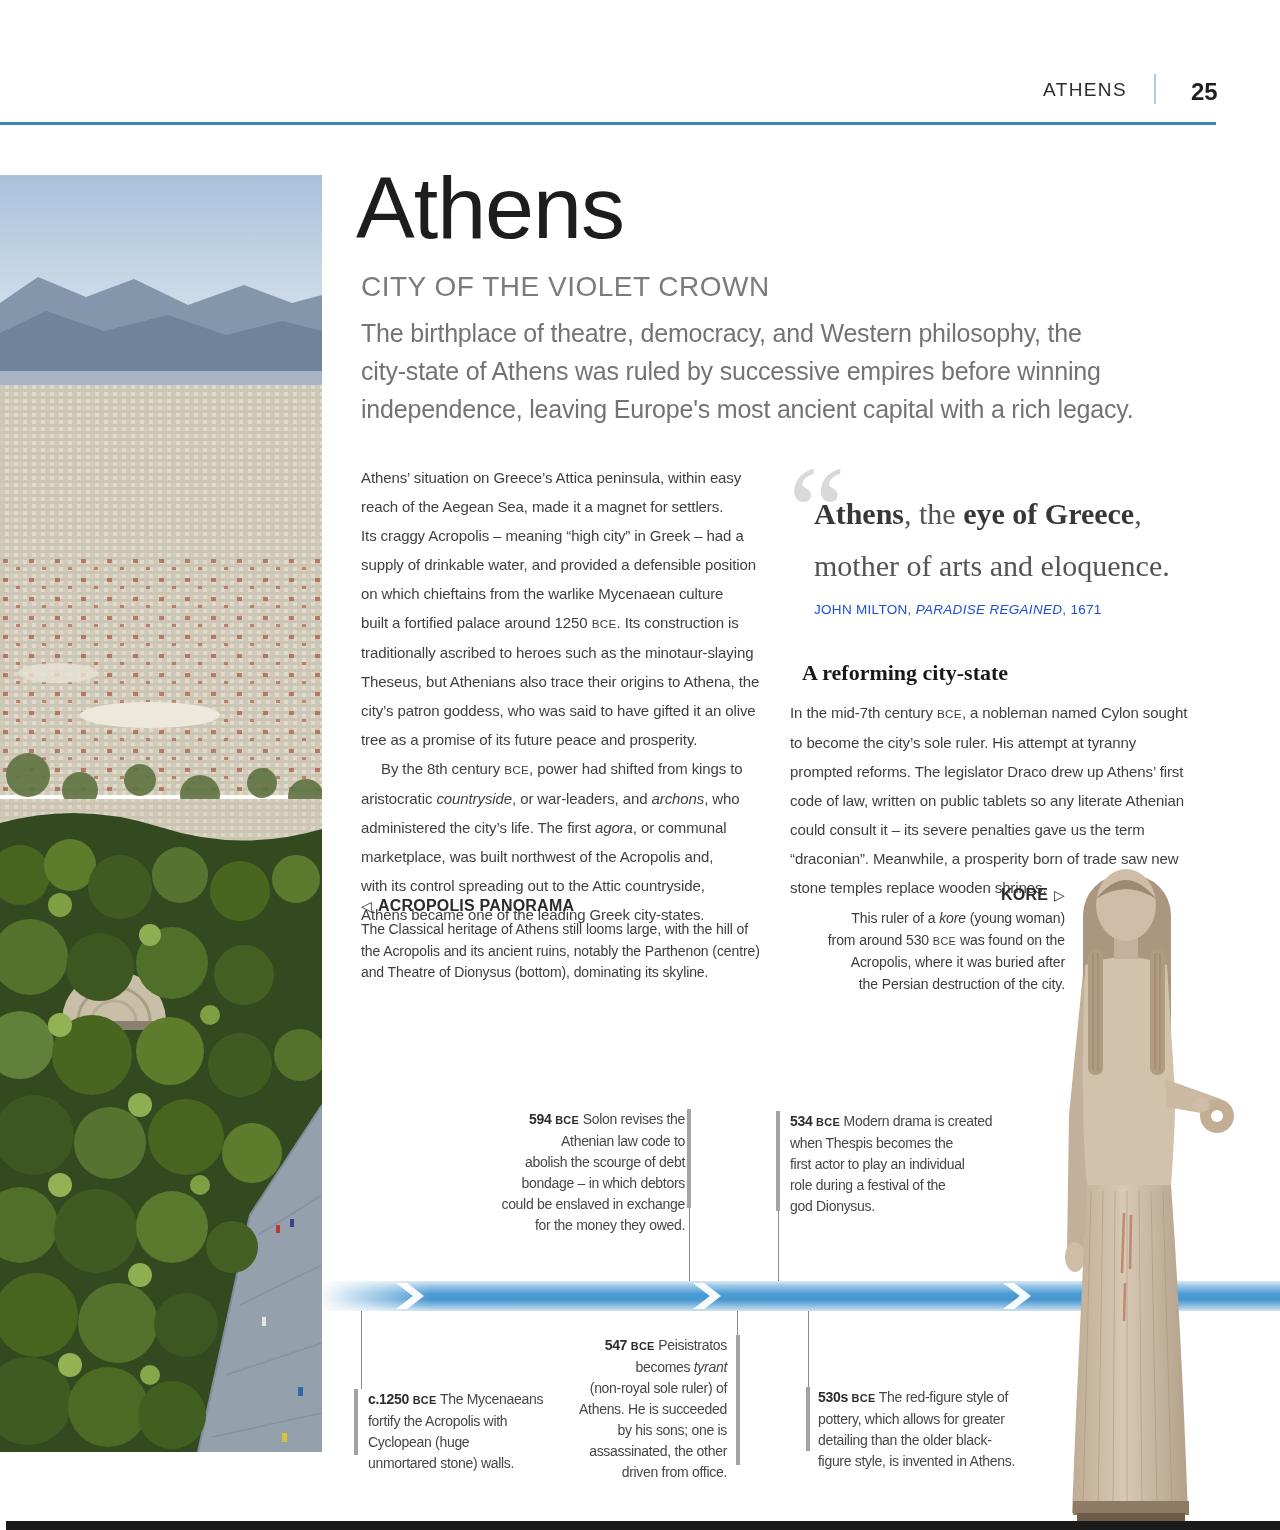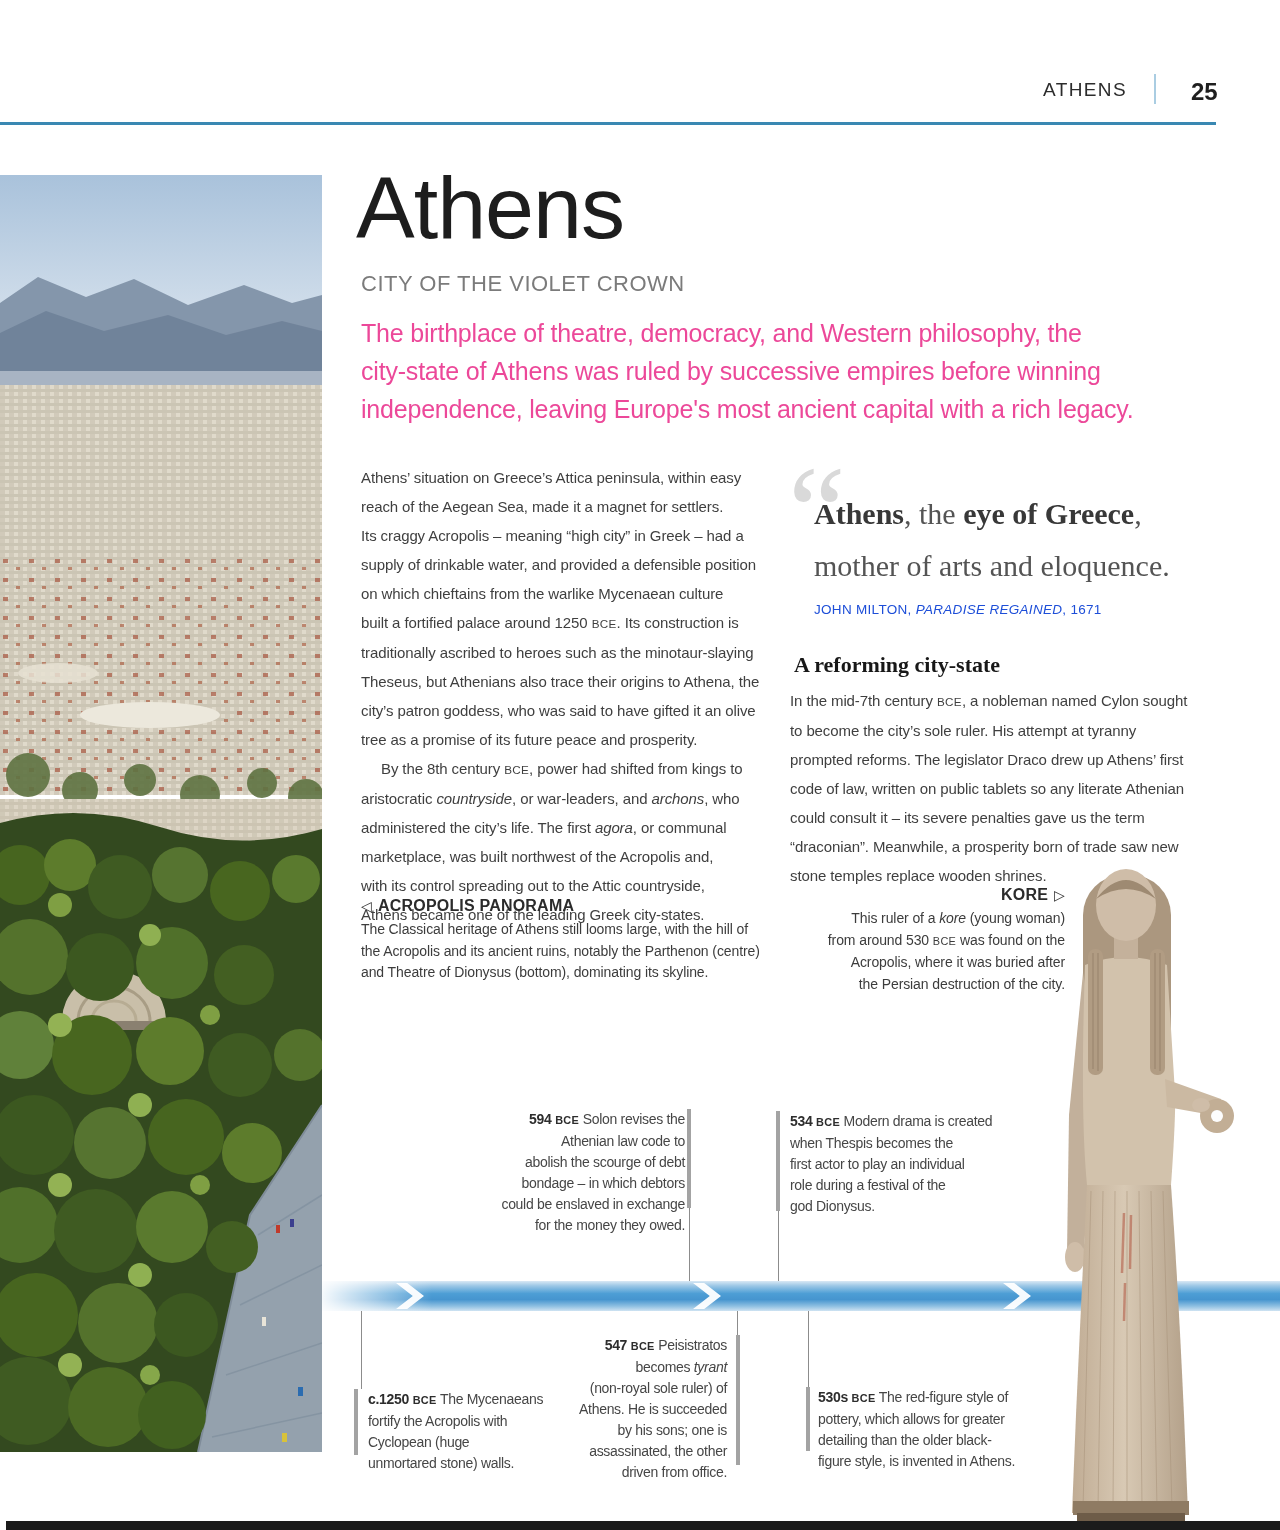--- a/index.html
+++ b/index.html
@@ -15,41 +15,41 @@
 
   
   .photo{top:175px;left:0;width:322px;height:1277px;}
   .photo svg,.statue svg{display:block;width:100%;height:100%;}
   .statue{top:853px;left:1025px;width:210px;height:670px;z-index:6;}
   .bottom-strip{top:1521px;left:6px;width:1274px;height:9px;background:#1b1b1b;z-index:7;}
 
   
   .title{top:163px;left:356px;font-size:88px;line-height:90px;font-weight:400;
          letter-spacing:-1px;color:#1d1d1d;}
-  .subtitle{top:271px;left:361px;font-size:22px;letter-spacing:.5px;color:#7b7b7b;}
-  .intro{top:314px;left:361px;width:830px;font-size:25px;line-height:38px;color:#ec4899;
+  .subtitle{top:271px;left:361px;font-size:28px;letter-spacing:.5px;color:#7b7b7b;}
+  .intro{top:314px;left:361px;width:830px;font-size:25px;line-height:38px;color:#737373;
          white-space:pre-line;letter-spacing:-.2px;}
 
   
   .col1{top:463px;left:361px;width:455px;font-size:15px;line-height:29px;color:#3f3f3f;}
   .col1 p{margin:0;white-space:pre-line;letter-spacing:-.1px;}
   .col1 p.indent{text-indent:20px;}
 
   
   .quote-block{top:462px;left:788px;width:440px;}
   .bigquote{position:absolute;left:0;top:-16px;font-family:"Liberation Serif",serif;
             font-size:130px;line-height:1;color:#d9d9d9;}
   .quote{position:relative;margin:26px 0 0 26px;font-family:"Liberation Serif",serif;
          font-size:30px;line-height:52px;color:#545454;white-space:pre-line;}
   .quote .seg-b{color:#383838;}
   .attrib{margin:10px 0 0 26px;font-size:13.5px;letter-spacing:.3px;color:#1d4ed8;}
 
   
   .reform{top:648px;left:790px;width:455px;}
-  .reform h3{margin:4px;font-family:"Liberation Serif",serif;font-size:22px;color:#181818;}
+  .reform h3{margin:12px;font-family:"Liberation Serif",serif;font-size:22px;color:#181818;}
   .reform p{margin:8px 0 0 0;font-size:15px;line-height:29px;white-space:pre-line;
             color:#3f3f3f;letter-spacing:-.1px;}
 
   
   .cap-left{top:897px;left:361px;width:460px;}
   .cap-right{top:886px;left:770px;width:295px;text-align:right;}
   .cap-title{margin:0;font-size:16px;font-weight:bold;color:#2b2b2b;letter-spacing:.2px;}
   .cap-body{margin:4px 0 0 0;font-size:14px;line-height:21.5px;color:#3c3c3c;
             white-space:pre-line;letter-spacing:-.1px;}
   .tri{font-size:14px;font-weight:normal;color:#333;}

